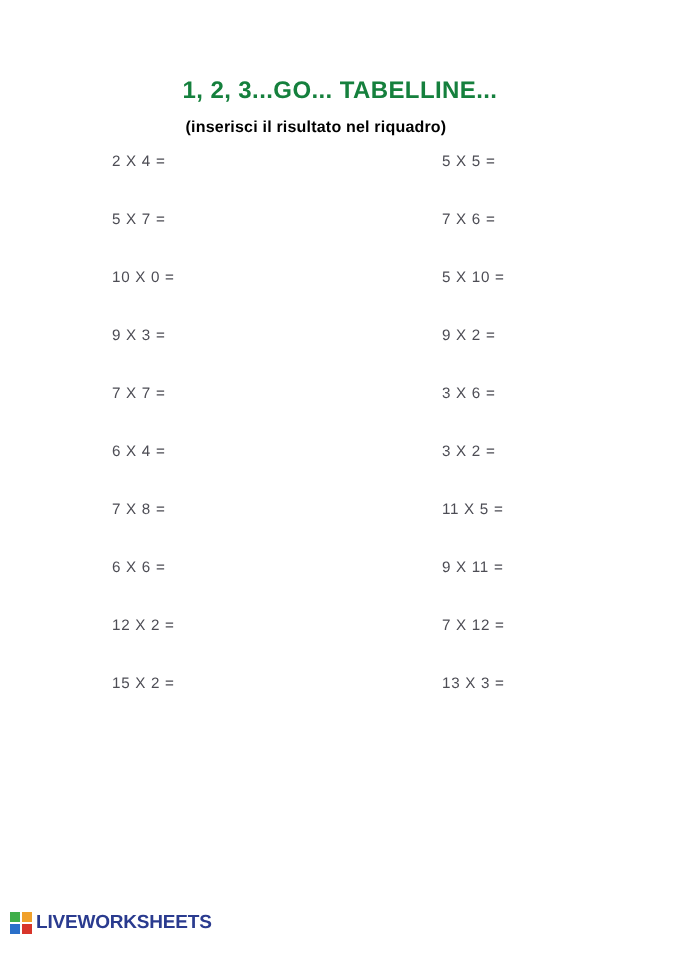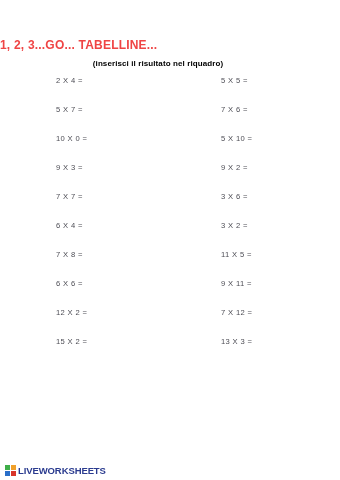--- a/index.html
+++ b/index.html
@@ -17,23 +17,24 @@
   .sheet {
     position: absolute;
     inset: 0;
     background: #ffffff;
   }
   .title {
     position: absolute;
     top: 38px;
     left: 0;
     width: 340px;
+    text-align: center;
     font-size: 12px;
     font-weight: bold;
-    color: #ef4444;
+    color: #15803d;
     letter-spacing: 0.2px;
   }
   .subtitle {
     position: absolute;
     top: 59px;
     left: 0;
     width: 316px;
     text-align: center;
     font-size: 8px;
     font-weight: bold;
@@ -57,21 +58,21 @@
     color: #4d4d55;
     white-space: nowrap;
     letter-spacing: 0.35px;
   }
   .cell.left  { left: 33px; }
   .cell.right { left: 198px; }
 
   .footer {
     position: absolute;
     left: 5px;
-    bottom: 4px;
+    bottom: 13px;
     display: flex;
     align-items: center;
     gap: 2px;
   }
   .lw-icon {
     width: 11px;
     height: 11px;
     display: grid;
     grid-template-columns: 1fr 1fr;
     grid-template-rows: 1fr 1fr;

